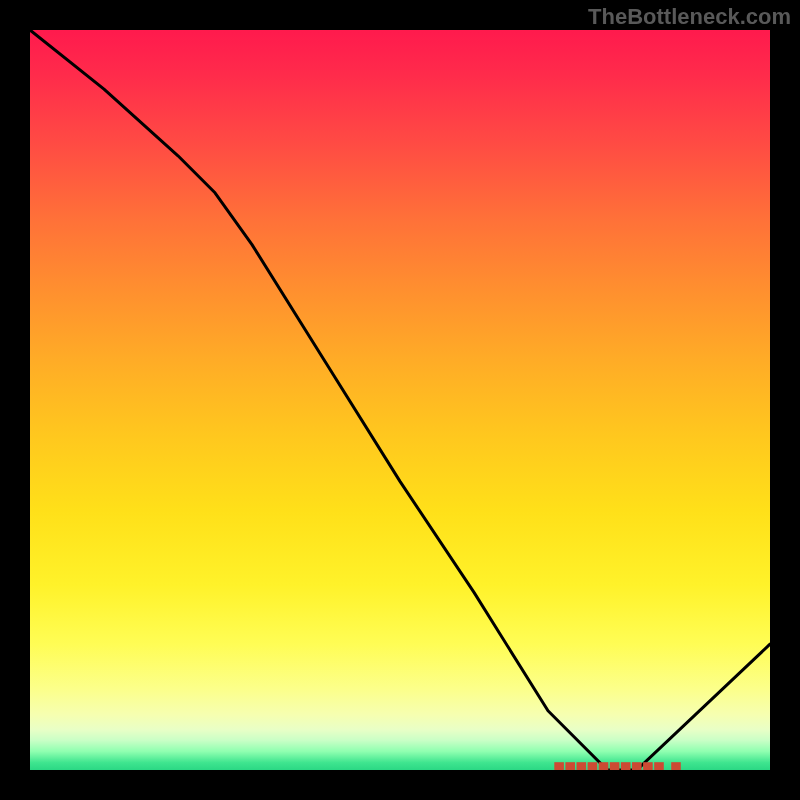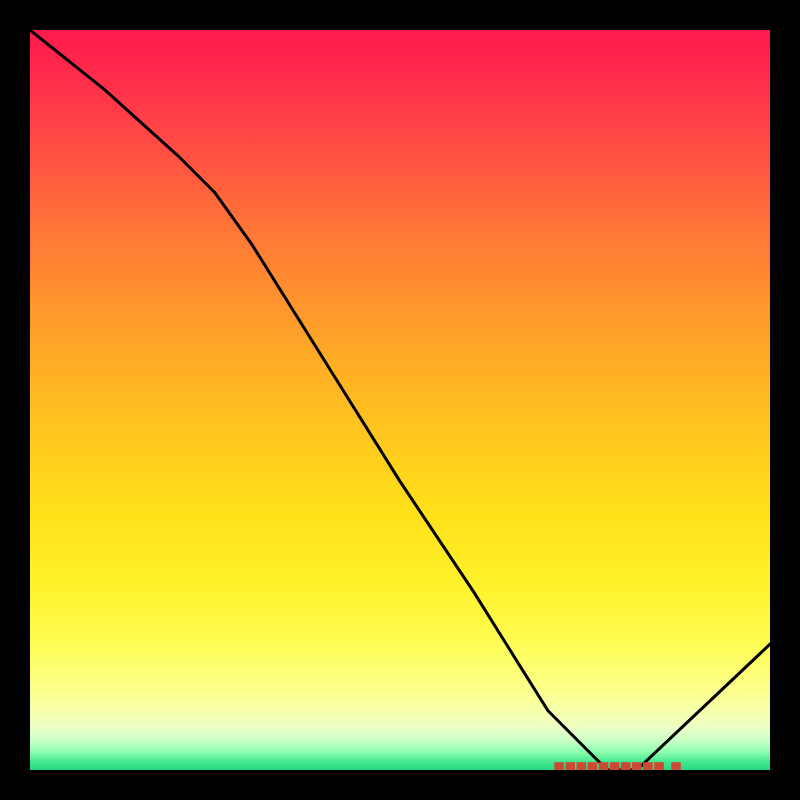--- a/index.html
+++ b/index.html
@@ -75,13 +75,14 @@
           <rect x="568.7" y="732.2" width="9.6" height="9.6" fill="#cc4a33"></rect>
           <rect x="579.8" y="732.2" width="9.6" height="9.6" fill="#cc4a33"></rect>
           <rect x="590.9" y="732.2" width="9.6" height="9.6" fill="#cc4a33"></rect>
           <rect x="602.0" y="732.2" width="9.6" height="9.6" fill="#cc4a33"></rect>
           <rect x="613.1" y="732.2" width="9.6" height="9.6" fill="#cc4a33"></rect>
           <rect x="624.2" y="732.2" width="9.6" height="9.6" fill="#cc4a33"></rect>
           <rect x="641.2" y="732.2" width="9.6" height="9.6" fill="#cc4a33"></rect>
         </g>
     </svg>
   </div>
+  <div class="watermark">TheBottleneck.com</div>
 </div>
 
 </body></html>

